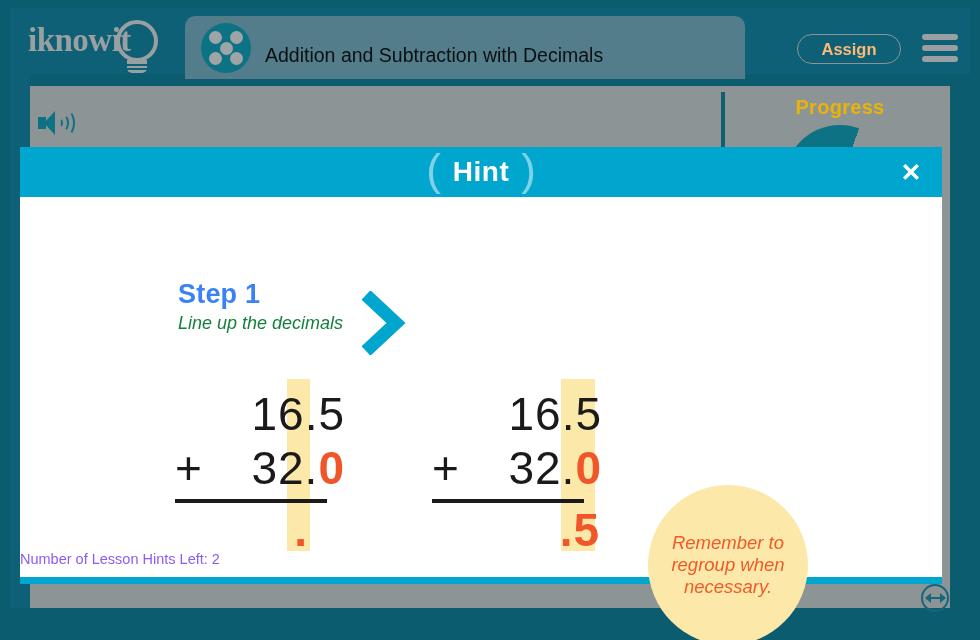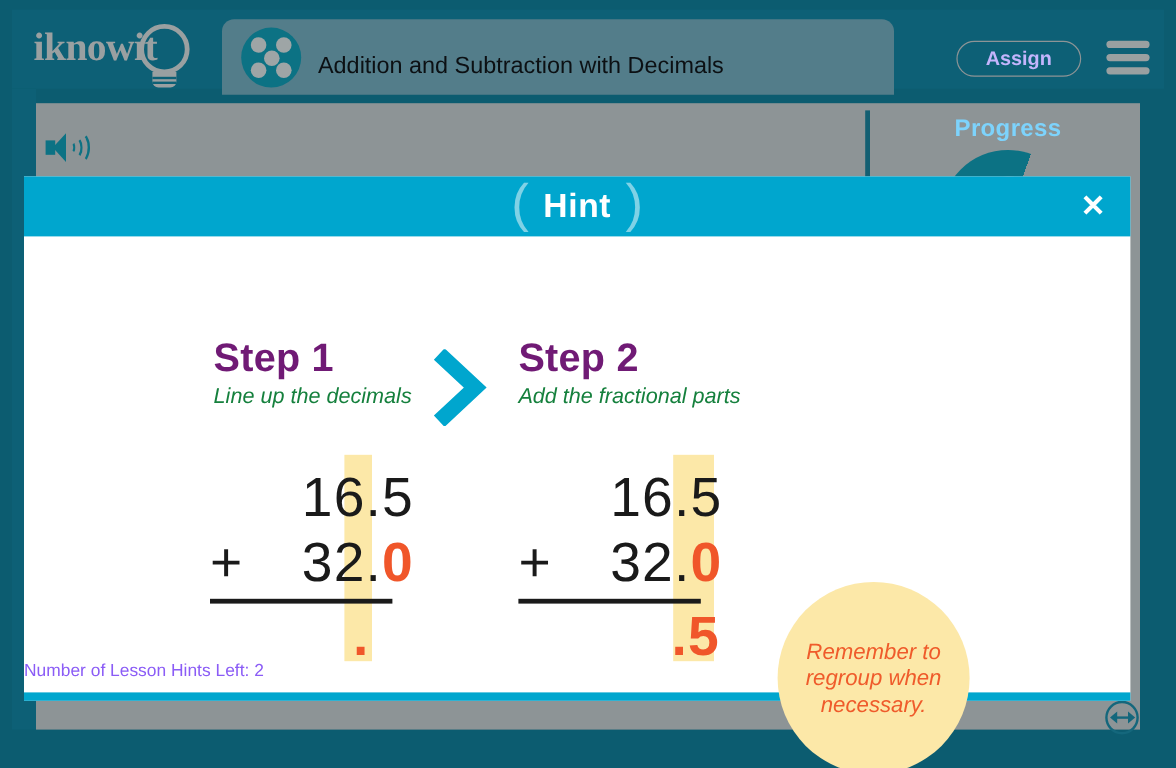--- a/index.html
+++ b/index.html
@@ -68,21 +68,21 @@
   .dot.d5 { left: 29px; top: 29px; }
   .title-text {
     position: absolute; left: 80px; top: 0; height: 78px;
     display: flex; align-items: center;
     font-size: 19.5px; color: #0c1013;
   }
 
   .assign-btn {
     position: absolute; left: 787px; top: 26px; width: 104px; height: 30px;
     border: 1.5px solid #8d9496; border-radius: 15px;
-    color: #c4b5fd; font-size: 16.5px; font-weight: bold;
+    color: #fdba74; font-size: 16.5px; font-weight: bold;
     display: flex; align-items: center; justify-content: center;
     background: transparent; cursor: pointer;
   }
   .hamburger {
     position: absolute; left: 912px; top: 26px; width: 36px; height: 28px;
     cursor: pointer;
   }
   .hamburger span {
     position: absolute; left: 0; width: 36px; height: 6px;
     background: #9aa0a1; border-radius: 3px;
@@ -135,21 +135,21 @@
     position: absolute; left: 72px; top: 94px;
     font-size: 45px; color: #141a1d; letter-spacing: 1px;
     white-space: nowrap;
   }
 
   .progress-wrap {
     position: absolute; left: 745px; top: 96px; width: 190px;
     text-align: center;
   }
   .progress-label {
-    font-size: 20px; font-weight: bold; color: #7dd3fc; letter-spacing: 0.3px;
+    font-size: 20px; font-weight: bold; color: #eab308; letter-spacing: 0.3px;
   }
   .progress-ring {
     position: relative; margin: 6px auto 0; width: 112px; height: 112px;
     border-radius: 50%;
     background: conic-gradient(from 180deg, #8d9496 0deg 90deg, #0c7284 90deg 200deg, #8d9496 200deg 360deg);
   }
   .progress-ring::after {
     content: ""; position: absolute; left: 22px; top: 22px;
     width: 68px; height: 68px; border-radius: 50%; background: #8d9496;
   }
@@ -194,21 +194,21 @@
     position: absolute; right: 18px; top: 13px;
     width: 26px; height: 26px; cursor: pointer;
     color: #ffffff; font-size: 25px; font-weight: bold; line-height: 24px;
     text-align: center;
   }
 
   .modal-body { position: relative; width: 100%; height: 380px; }
 
   .step-head { position: absolute; }
   .step-title {
-    font-size: 33px; font-weight: bold; color: #701a75; letter-spacing: 0.2px;
+    font-size: 27px; font-weight: bold; color: #3b82f6; letter-spacing: 0.2px;
   }
   .step-sub {
     margin-top: 3px;
     font-size: 18px; font-style: italic; color: #15803d; line-height: 1.15;
   }
   .step1-head { left: 158px; top: 82px; width: 170px; }
   .step2-head { left: 412px; top: 82px; width: 220px; }
 
   .chev {
     position: absolute; left: 336px; top: 94px; width: 50px; height: 64px;
@@ -326,24 +326,20 @@
         <div class="step-title">Step 1</div>
         <div class="step-sub">Line up the decimals</div>
       </div>
 
       <div class="chev">
         <svg width="50" height="64" viewBox="0 0 50 64">
           <polyline points="10,4 40,32 10,60" fill="none" stroke="#00a6ce" stroke-width="13" stroke-linejoin="miter"></polyline>
         </svg>
       </div>
 
-      <div class="step-head step2-head">
-        <div class="step-title">Step 2</div>
-        <div class="step-sub">Add the fractional parts</div>
-      </div>
 
       <div class="math m1">
         <div class="hl" style="left:112px; top:-8px; width:23px; height:172px;"></div>
         <div class="math-inner">
           <div class="row" style="text-align:right; width:170px;">
             <span>16.5</span>
           </div>
           <div class="row" style="width:170px; text-align:right;">
             <span style="float:left;">+</span>
             <span>32.</span><span class="orange">0</span>

